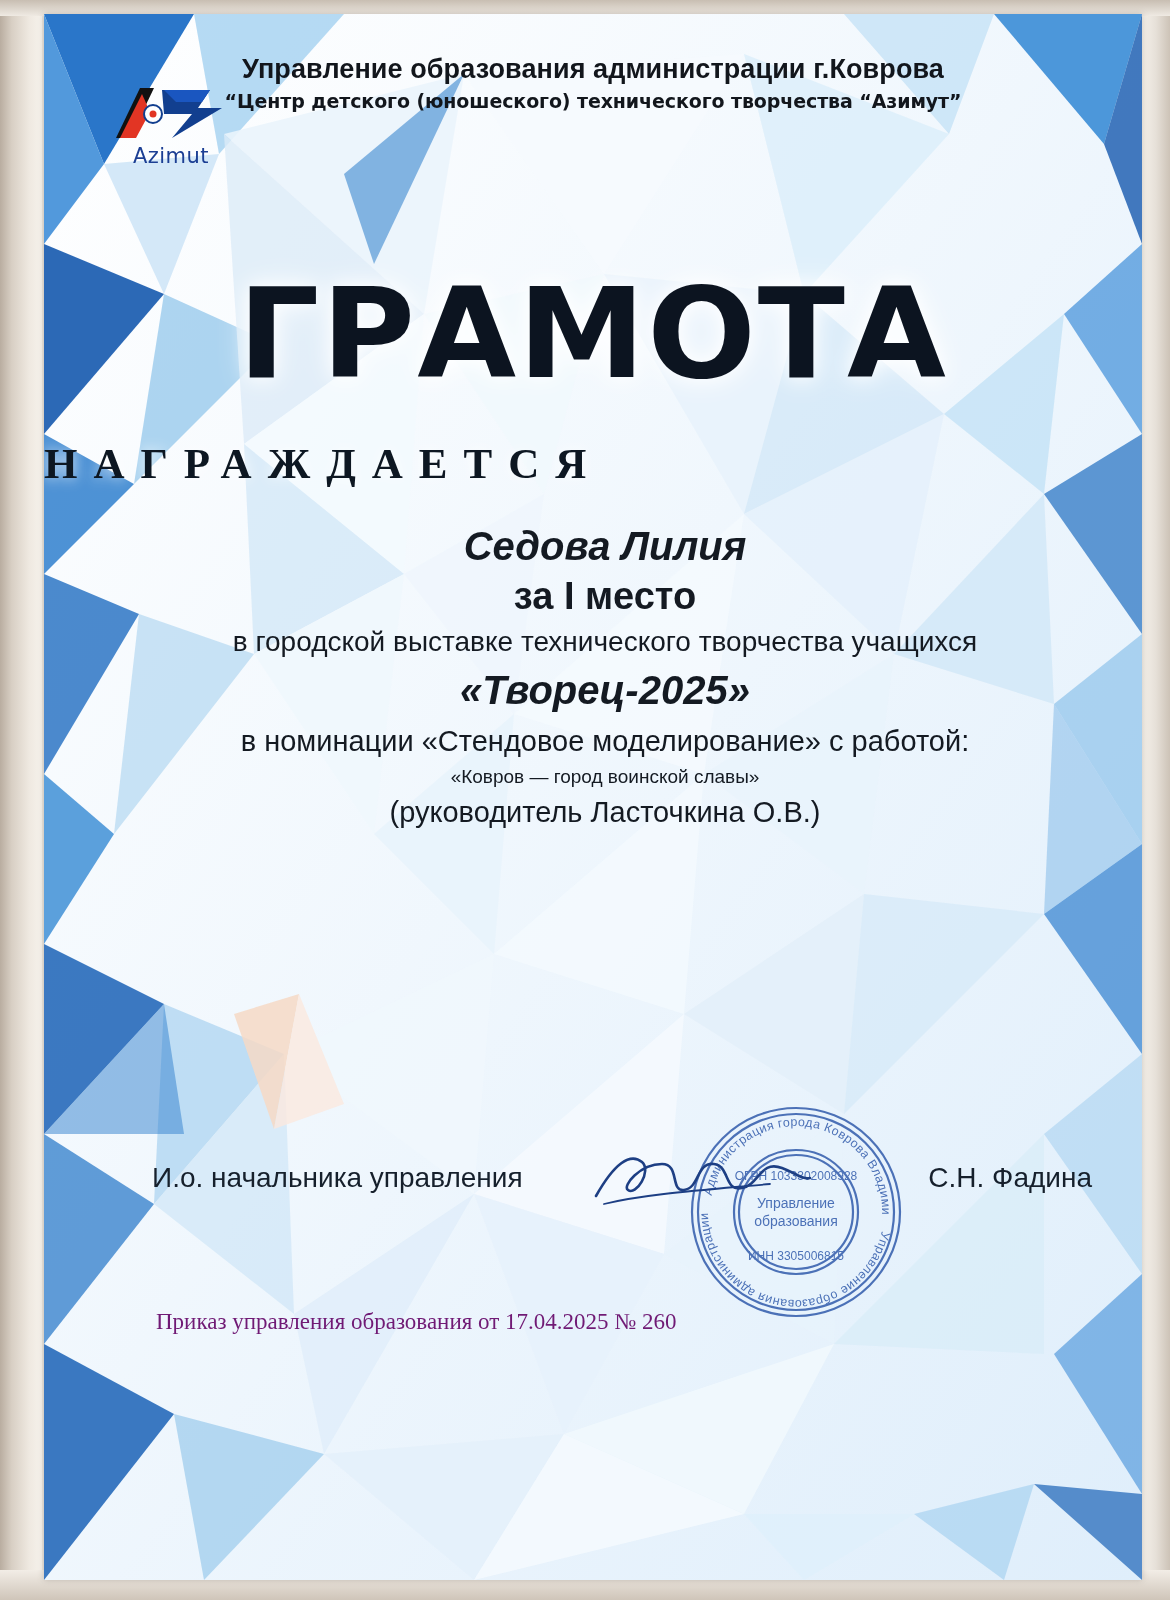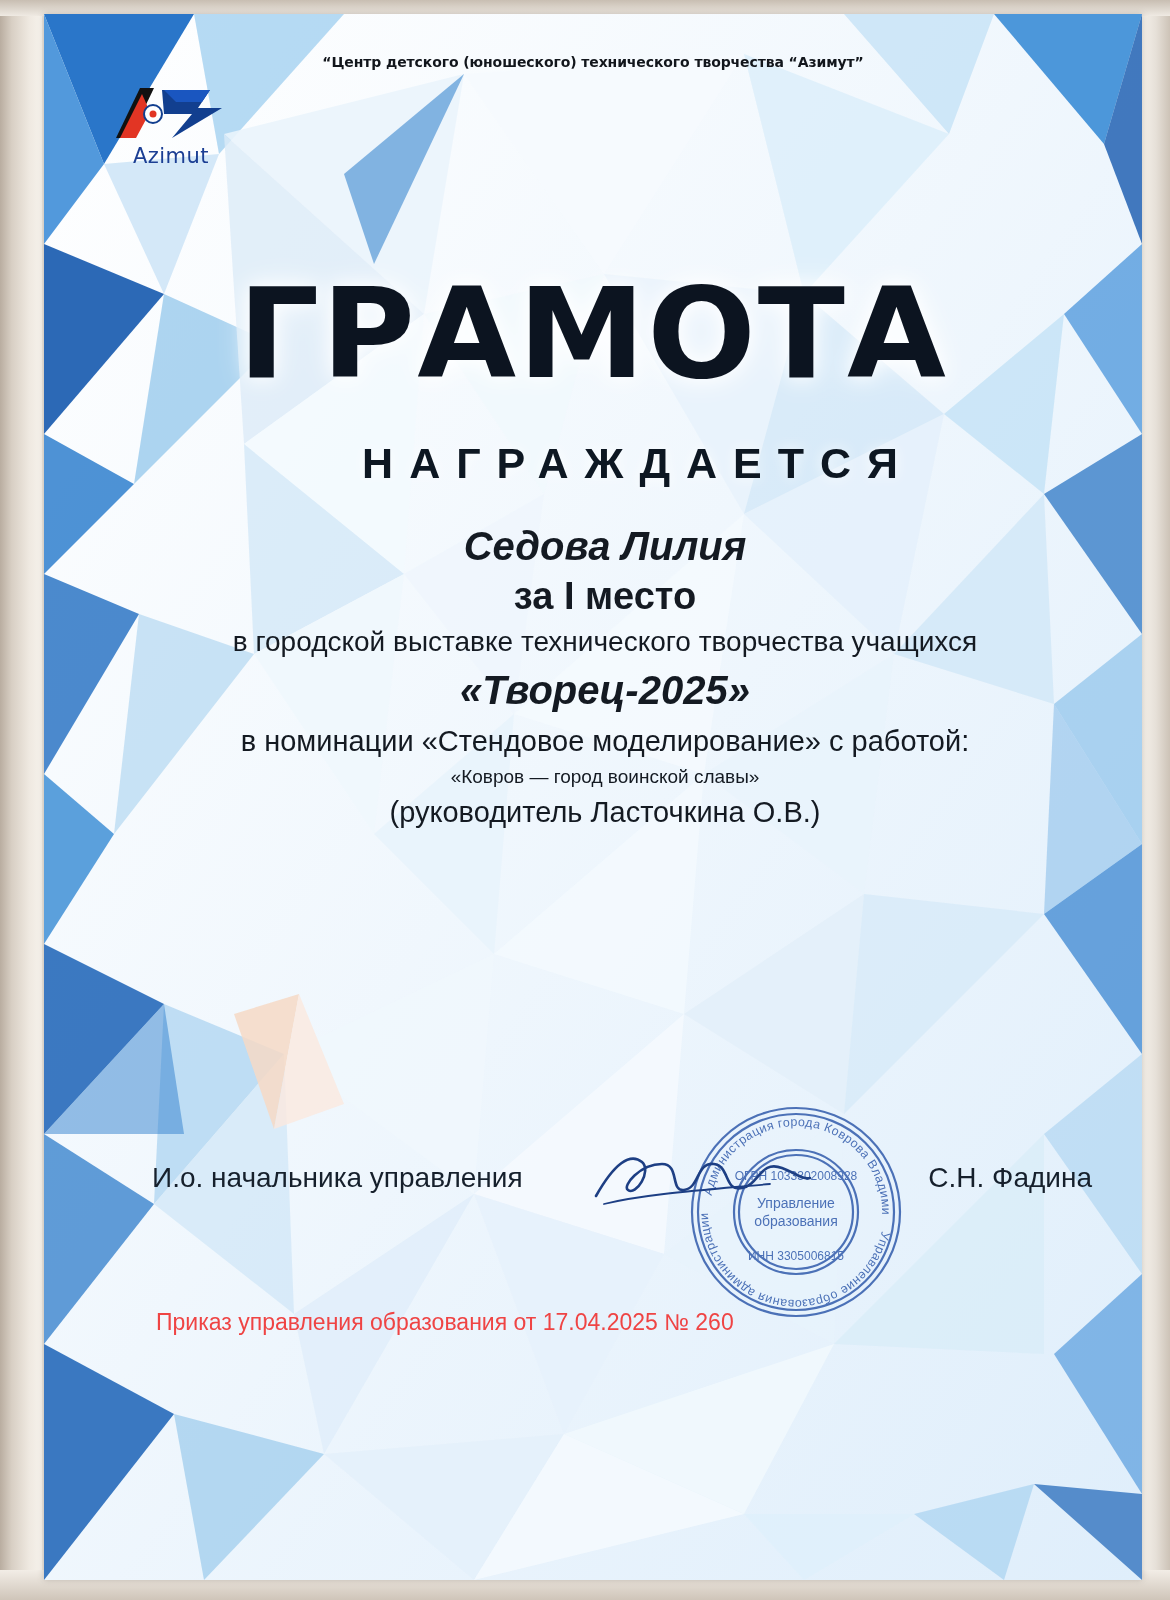--- a/index.html
+++ b/index.html
@@ -77,21 +77,21 @@
     margin-bottom: 5px;
   }
   .header .line2 {
     font-size: 17.5px;
     font-weight: bold;
     font-family: "DejaVu Sans", sans-serif;
     letter-spacing: -0.1px;
     margin-bottom: 5px;
   }
   .header .line3 {
-    font-size: 14px;
+    font-size: 19px;
     font-weight: bold;
     font-family: "DejaVu Sans", sans-serif;
     letter-spacing: -0.1px;
   }
 
   .logo {
     position: absolute;
     left: 62px;
     top: 68px;
     width: 130px;
@@ -123,22 +123,22 @@
     letter-spacing: 2px;
     color: #0c1420;
     text-shadow: 0 0 18px rgba(255,255,255,0.95), 0 0 34px rgba(255,255,255,0.8);
     transform: scaleX(1.03);
   }
   .subtitle {
     position: absolute;
     top: 425px;
     left: 0;
     width: 870px;
-    text-align: right;
-    font-family: Liberation Sans, sans-serif;
+    text-align: left;
+    font-family: Liberation Serif, serif;
     font-size: 43px;
     font-weight: bold;
     letter-spacing: 16px;
     color: #0d1722;
     text-shadow: 0 0 14px rgba(255,255,255,0.9);
   }
 
   
   .body-block {
     position: absolute;
@@ -208,23 +208,23 @@
     position: absolute;
     right: 86px;
     top: 0;
     font-size: 28px;
     color: #16202c;
   }
   .order-line {
     position: absolute;
     top: 1295px;
     left: 112px;
-    font-family: Liberation Sans, sans-serif;
+    font-family: Liberation Serif, serif;
     font-size: 23px;
-    color: #ef4444;
+    color: #701a75;
   }
 
   
   .stamp {
     position: absolute;
     left: 622px;
     top: 1080px;
     width: 260px;
     height: 230px;
     z-index: 6;
@@ -338,20 +338,21 @@
           <polygon points="14,56 36,12 44,30 30,56" fill="#e23524"></polygon>
           <polygon points="56,8 104,8 92,26 116,26 66,56 86,32 58,32" fill="#123f8f"></polygon>
           <polygon points="58,8 104,8 96,20 70,20" fill="#1a56c0"></polygon>
           <circle cx="47" cy="32" r="9" fill="#ffffff" stroke="#123f8f" stroke-width="2"></circle>
           <circle cx="47" cy="32" r="3.5" fill="#e23524"></circle>
         </svg>
         <div class="logo-text">Azimut</div>
       </div>
 
       <div class="header">
+        <div class="line1">Управление образования администрации г.Коврова</div>
         <div class="line3">“Центр детского (юношеского) технического творчества “Азимут”</div>
       </div>
 
       <div class="title">ГРАМОТА</div>
       <div class="subtitle">НАГРАЖДАЕТСЯ</div>
 
       <div class="body-block">
         <div class="recipient">Седова Лилия</div>
         <div class="place">за I место</div>
         <div class="event-line">в городской выставке технического творчества учащихся</div>

